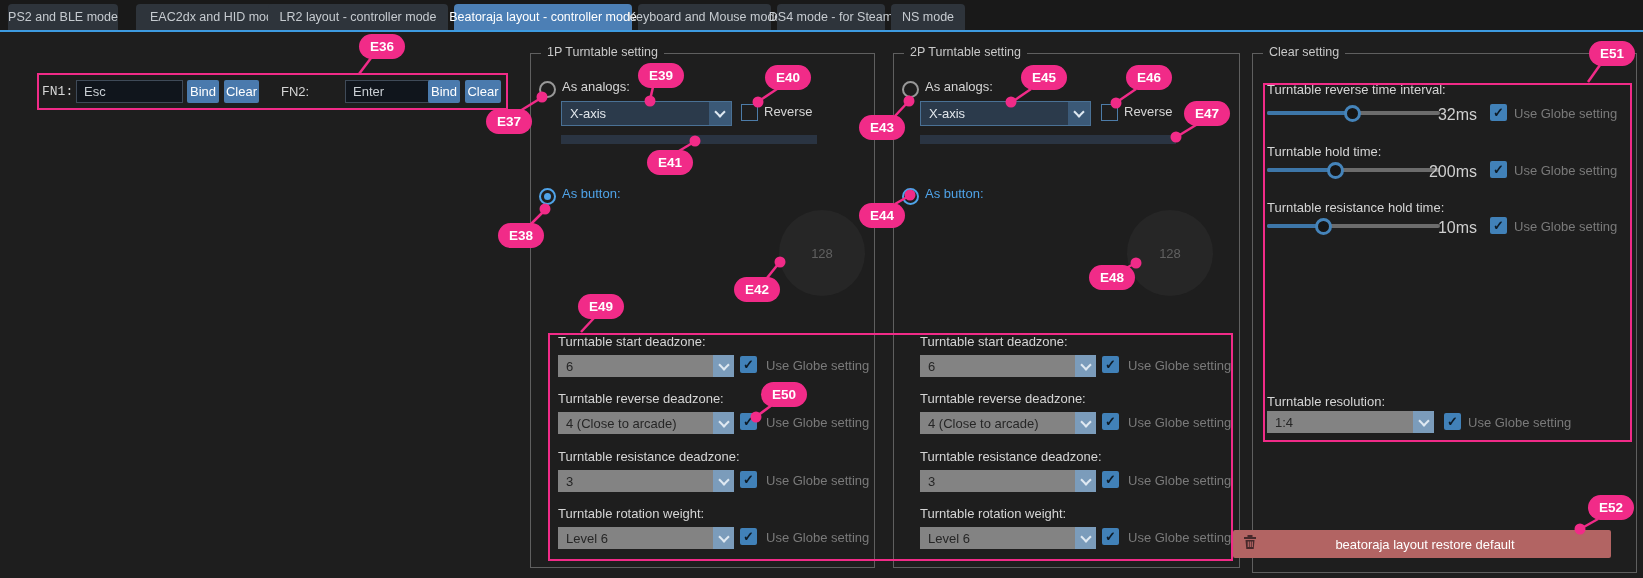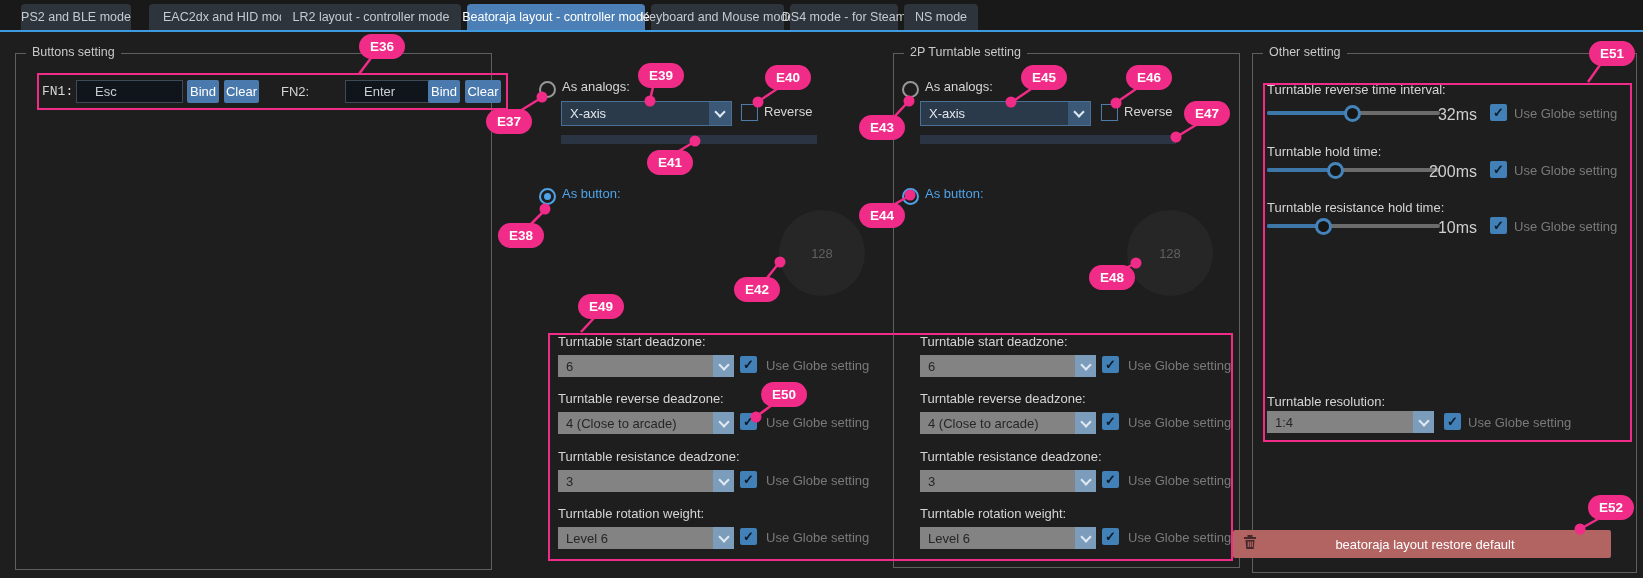--- a/index.html
+++ b/index.html
@@ -1,21 +1,21 @@
 <!DOCTYPE html>
 <html><head>
 <meta charset="utf-8">
 <style>
   html,body{margin:0;padding:0;background:#101010;}
   #page{position:relative;width:1643px;height:578px;background:#1e1e1e;overflow:hidden;
         font-family:"Liberation Sans",sans-serif;-webkit-font-smoothing:antialiased;}
   .tabbar{position:absolute;left:0;top:0;width:1643px;height:30px;background:#191919;}
   .tab{position:absolute;top:4px;height:26px;background:#2e343b;color:#c6cbd0;font-size:12.5px;
        border-radius:4px 4px 0 0;display:flex;align-items:center;justify-content:center;
-       padding:0 6px;box-sizing:border-box;white-space:nowrap;margin-left:13px;}
+       padding:0 6px;box-sizing:border-box;white-space:nowrap;}
   .tab.active{background:#4c7fb5;color:#ffffff;}
   .underline{position:absolute;left:0;top:30px;width:1643px;height:2px;background:#3d9be0;}
   .group{position:absolute;border:1px solid #5f5f5f;box-sizing:border-box;}
   .legend{position:absolute;top:-9px;left:10px;background:#1e1e1e;padding:0 6px;
           font-size:12.5px;color:#c9c9c9;white-space:nowrap;}
   .lbl{position:absolute;font-size:13px;color:#d5d5d5;white-space:nowrap;}
   .blue{color:#4fa3e8;}
   .ugs{position:absolute;font-size:13px;color:#7a7a7a;white-space:nowrap;}
   .dd{position:absolute;height:25px;box-sizing:border-box;border:1px solid #4a7195;background:#2b3a4b;
       color:#e2e7ec;font-size:13px;display:flex;align-items:center;padding-left:8px;}
@@ -30,21 +30,21 @@
   .cb .check{font-size:13px;font-weight:bold;color:#0e1c28;line-height:1;}
   .cbx{position:absolute;width:15px;height:15px;border:1px solid #4d7ca8;background:transparent;}
   .radio{position:absolute;width:13px;height:13px;border-radius:50%;border:2px solid #989898;
          display:flex;align-items:center;justify-content:center;}
   .radio.sel{border-color:#4fa3e8;}
   .radio .dot{width:7px;height:7px;border-radius:50%;background:#4fa3e8;}
   .bar{position:absolute;height:9px;background:#2a3442;}
   .btn{position:absolute;height:23px;background:#4a7aad;color:#fff;font-size:13px;border-radius:2px;
        display:flex;align-items:center;justify-content:center;box-sizing:border-box;}
   .input{position:absolute;height:23px;box-sizing:border-box;background:#10151c;border:1px solid #3f4a58;
-         color:#c9ced3;font-size:13px;display:flex;align-items:center;padding-left:18px;}
+         color:#c9ced3;font-size:13px;display:flex;align-items:center;padding-left:7px;}
   .circle{position:absolute;width:86px;height:86px;border-radius:50%;background:#262626;color:#606060;
           font-size:13px;display:flex;align-items:center;justify-content:center;}
   .track{position:absolute;height:4px;background:#6c6c6c;border-radius:2px;}
   .fill{position:absolute;height:4px;background:#3d76a8;border-radius:2px;}
   .thumb{position:absolute;width:11px;height:11px;border:3px solid #4584ba;border-radius:50%;background:#161616;}
   .val{position:absolute;font-size:16px;color:#cfcfcf;text-align:right;width:80px;}
   .badge{position:absolute;min-width:46px;height:25px;background:#f12b88;border-radius:13px;color:#fff;
          font-weight:bold;font-size:13.5px;display:flex;align-items:center;justify-content:center;
          padding:0 5px;box-sizing:border-box;z-index:6;}
   .prect{position:absolute;border:2px solid #f12b88;box-sizing:border-box;pointer-events:none;z-index:4;}
@@ -61,28 +61,28 @@
     <div class="tab" style="left:8px;width:110px;">PS2 and BLE mode</div>
     <div class="tab" style="left:136px;width:158px;">EAC2dx and HID mode</div>
     <div class="tab" style="left:268px;width:180px;text-align:center;">LR2 layout - controller mode</div>
     <div class="tab active" style="left:454px;width:178px;">Beatoraja layout - controller mode</div>
     <div class="tab" style="left:638px;width:133px;">Keyboard and Mouse mode</div>
     <div class="tab" style="left:777px;width:108px;">DS4 mode - for Steam</div>
     <div class="tab" style="left:891px;width:74px;">NS mode</div>
   </div>
   <div class="underline"></div>
 
-  <div class="group" style="left:15px;top:53px;width:477px;height:517px;">
-    <span class="legend">Buttons setting</span>
+  <div class="group" style="left:530px;top:53px;width:345px;height:515px;">
+    <span class="legend">1P Turntable setting</span>
   </div>
   <div class="group" style="left:893px;top:53px;width:347px;height:515px;">
     <span class="legend">2P Turntable setting</span>
   </div>
   <div class="group" style="left:1252px;top:53px;width:385px;height:520px;">
-    <span class="legend">Other setting</span>
+    <span class="legend">Clear setting</span>
   </div>
 
   <div class="lbl" style="left:42px;top:84px;font-family:Liberation Mono, monospace;">FN1:</div>
   <div class="input" style="left:76px;top:80px;width:107px;">Esc</div>
   <div class="btn" style="left:187px;top:80px;width:32px;">Bind</div>
   <div class="btn" style="left:224px;top:80px;width:35px;">Clear</div>
   <div class="lbl" style="left:281px;top:84px;">FN2:</div>
   <div class="input" style="left:314px;top:80px;width:109px;margin-left:31px;">Enter</div>
   <div class="btn" style="left:428px;top:80px;width:32px;">Bind</div>
   <div class="btn" style="left:465px;top:80px;width:36px;">Clear</div>

